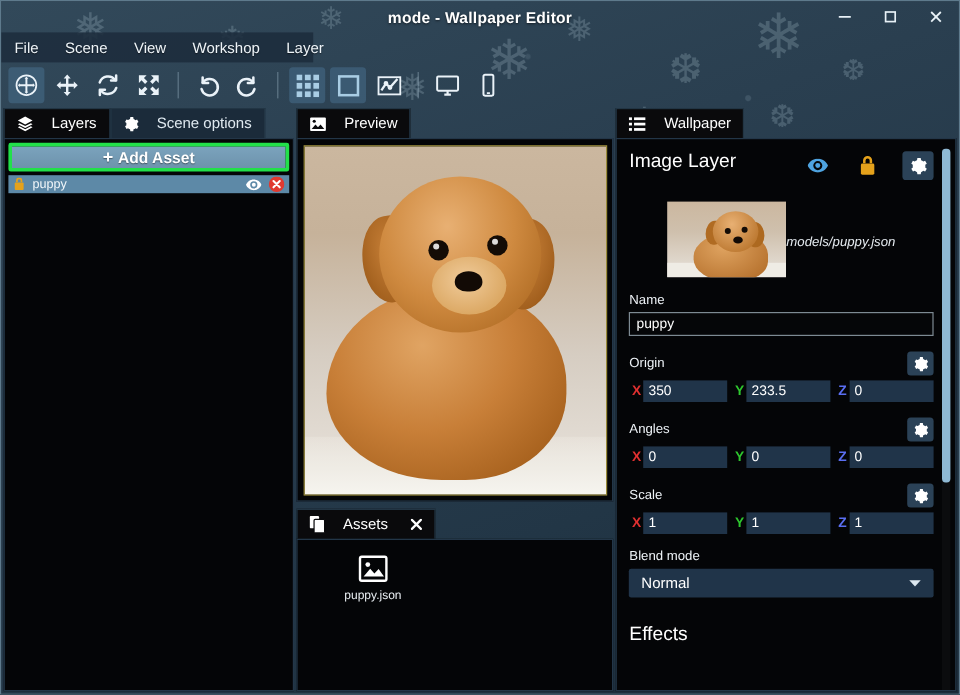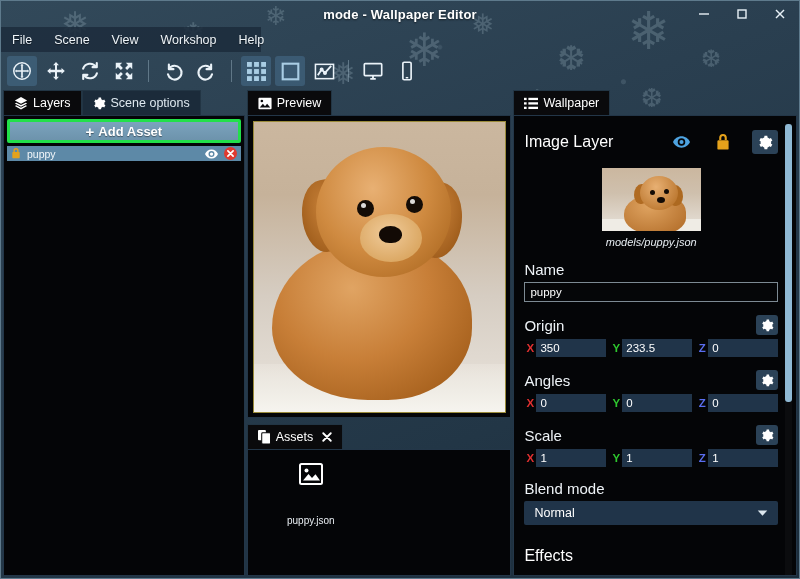--- a/index.html
+++ b/index.html
@@ -85,21 +85,21 @@
     position: relative;
     display: flex;
     height: 489px;
     padding: 0 2px 3px 2px;
     z-index: 4;
   }
 
   
   .tabstrip { display: flex; height: 25px; align-items: flex-end; }
   .tab {
-    display: flex; align-items: center; gap: 5px;
+    display: flex; align-items: center; gap: 15px;
     height: 25px; padding: 0 10px;
     font-size: 12.5px; color: #ffffff;
     background: #0a0a0c;
     border-top: 1px solid #223544;
     border-left: 1px solid #223544;
     border-right: 1px solid #223544;
   }
   .tab.inactive { background: #1b2b3a; color: #dfe9f0; }
   .tab-icon { display: flex; align-items: center; color: #ffffff; }
   .tab-close { margin-left: 4px; color: #ffffff; display: flex; align-items: center; }
@@ -187,47 +187,47 @@
   #pup-nose { left: 125px; top: 104px; width: 23px; height: 17px; background: #120a05; border-radius: 50% 50% 45% 45%; }
   #pup-rug {
     left: 0; bottom: 0; width: 253px; height: 48px;
     background: linear-gradient(180deg, rgba(245,241,234,0.25) 0%, #efece5 55%, #f6f4ef 100%);
   }
 
   #assets-body { height: 132px; }
   #assets-grid { padding: 12px 0 0 30px; display: flex; gap: 16px; }
   .asset-item { width: 66px; display: flex; flex-direction: column; align-items: center; gap: 5px; }
   .asset-icon { color: #ffffff; display: flex; }
-  .asset-label { font-size: 10px; color: #e9eef2; margin-top: 24px; }
+  .asset-label { font-size: 10px; color: #e9eef2; }
 
   
   #right-col { width: 285px; display: flex; flex-direction: column; margin-left: 2px; }
   #props-body { padding: 0; }
   #props-scroll { position: absolute; inset: 0; padding: 10px 18px 0 10px; }
-  #props-title-row { display: flex; align-items: center; height: 32px; gap: 12px; }
+  #props-title-row { display: flex; align-items: flex-start; height: 32px; gap: 12px; }
   #props-title { font-size: 16px; color: #ffffff; flex: 1; }
   .hdr-icon-btn { width: 26px; height: 24px; display: flex; align-items: center; justify-content: center; margin-left: 4px; border-radius: 3px; }
   .hdr-icon-btn.boxed { background: #2b4257; }
 
-  #thumb-wrap { display: flex; flex-direction: column; align-items: center; margin-top: 10px; }
+  #thumb-wrap { display: flex; flex-direction: row; align-items: center; margin-top: 10px; justify-content: center; }
   #thumb {
     width: 99px; height: 63px; overflow: hidden; position: relative;
     background: linear-gradient(180deg,#cbb79f 0%, #cfc0ad 40%, #e8e3dc 100%);
   }
   #t-body { left: 22px; top: 26px; width: 62px; height: 40px; background: radial-gradient(ellipse at 40% 30%, #dfa360 0%, #b87430 80%); border-radius: 50% 45% 40% 45%; }
   #t-head { left: 38px; top: 8px; width: 38px; height: 34px; background: radial-gradient(ellipse at 42% 32%, #e8b073 0%, #b8732a 85%); border-radius: 50%; }
   #t-ear-l { left: 32px; top: 16px; width: 14px; height: 20px; background: #b06b22; border-radius: 60% 40% 50% 50%; }
   #t-ear-r { left: 66px; top: 17px; width: 15px; height: 21px; background: #ad6920; border-radius: 40% 60% 50% 50%; }
   #t-eye-l { left: 48px; top: 22px; width: 5px; height: 5px; background: #140c06; border-radius: 50%; }
   #t-eye-r { left: 62px; top: 21px; width: 5px; height: 5px; background: #140c06; border-radius: 50%; }
   #t-nose { left: 55px; top: 29px; width: 8px; height: 6px; background: #120a05; border-radius: 50%; }
   #t-rug { left: 0; bottom: 0; width: 99px; height: 12px; background: #efece5; }
   #thumb-caption { font-size: 11px; color: #e6ecf1; font-style: italic; margin-top: 5px; }
 
-  .field-label { font-size: 15px; color: #eef3f7; margin-top: 13px; margin-bottom: 4px; }
+  .field-label { font-size: 11px; color: #eef3f7; margin-top: 13px; margin-bottom: 4px; }
   .text-input {
     height: 20px; background: #050608; border: 1px solid #7d8a93;
     color: #ffffff; font-size: 11.5px; display: flex; align-items: center; padding: 0 5px;
   }
   .vec-header { display: flex; align-items: center; margin-top: 13px; margin-bottom: 4px; }
   .vec-header .field-label { margin: 0; flex: 1; }
   .gear-btn { width: 22px; height: 20px; background: #2b4257; border-radius: 3px;
               display: flex; align-items: center; justify-content: center; }
   .vec-row { display: flex; gap: 4px; }
   .vec-cell { flex: 1; display: flex; align-items: center; }
@@ -288,21 +288,21 @@
           </svg>
       </div>
     </div>
   </div>
 
   <div id="menubar">
     <div class="menu-item">File</div>
     <div class="menu-item">Scene</div>
     <div class="menu-item">View</div>
     <div class="menu-item">Workshop</div>
-    <div class="menu-item">Help</div>
+    <div class="menu-item">Layer</div>
   </div>
 
   <div id="toolbar">
     <div class="tb-btn active">
       <svg width="22" height="22" viewBox="0 0 24 24" fill="none" stroke="currentColor" stroke-width="1.6">
         <circle cx="12" cy="12" r="9"></circle>
         <path d="M12 5.5v13M5.5 12h13" stroke-width="1.8"></path>
         <path d="M12 4.2l1.7 1.9h-3.4zM12 19.8l1.7-1.9h-3.4zM4.2 12l1.9-1.7v3.4zM19.8 12l-1.9-1.7v3.4z" fill="currentColor" stroke="none"></path>
       </svg>
     </div>

